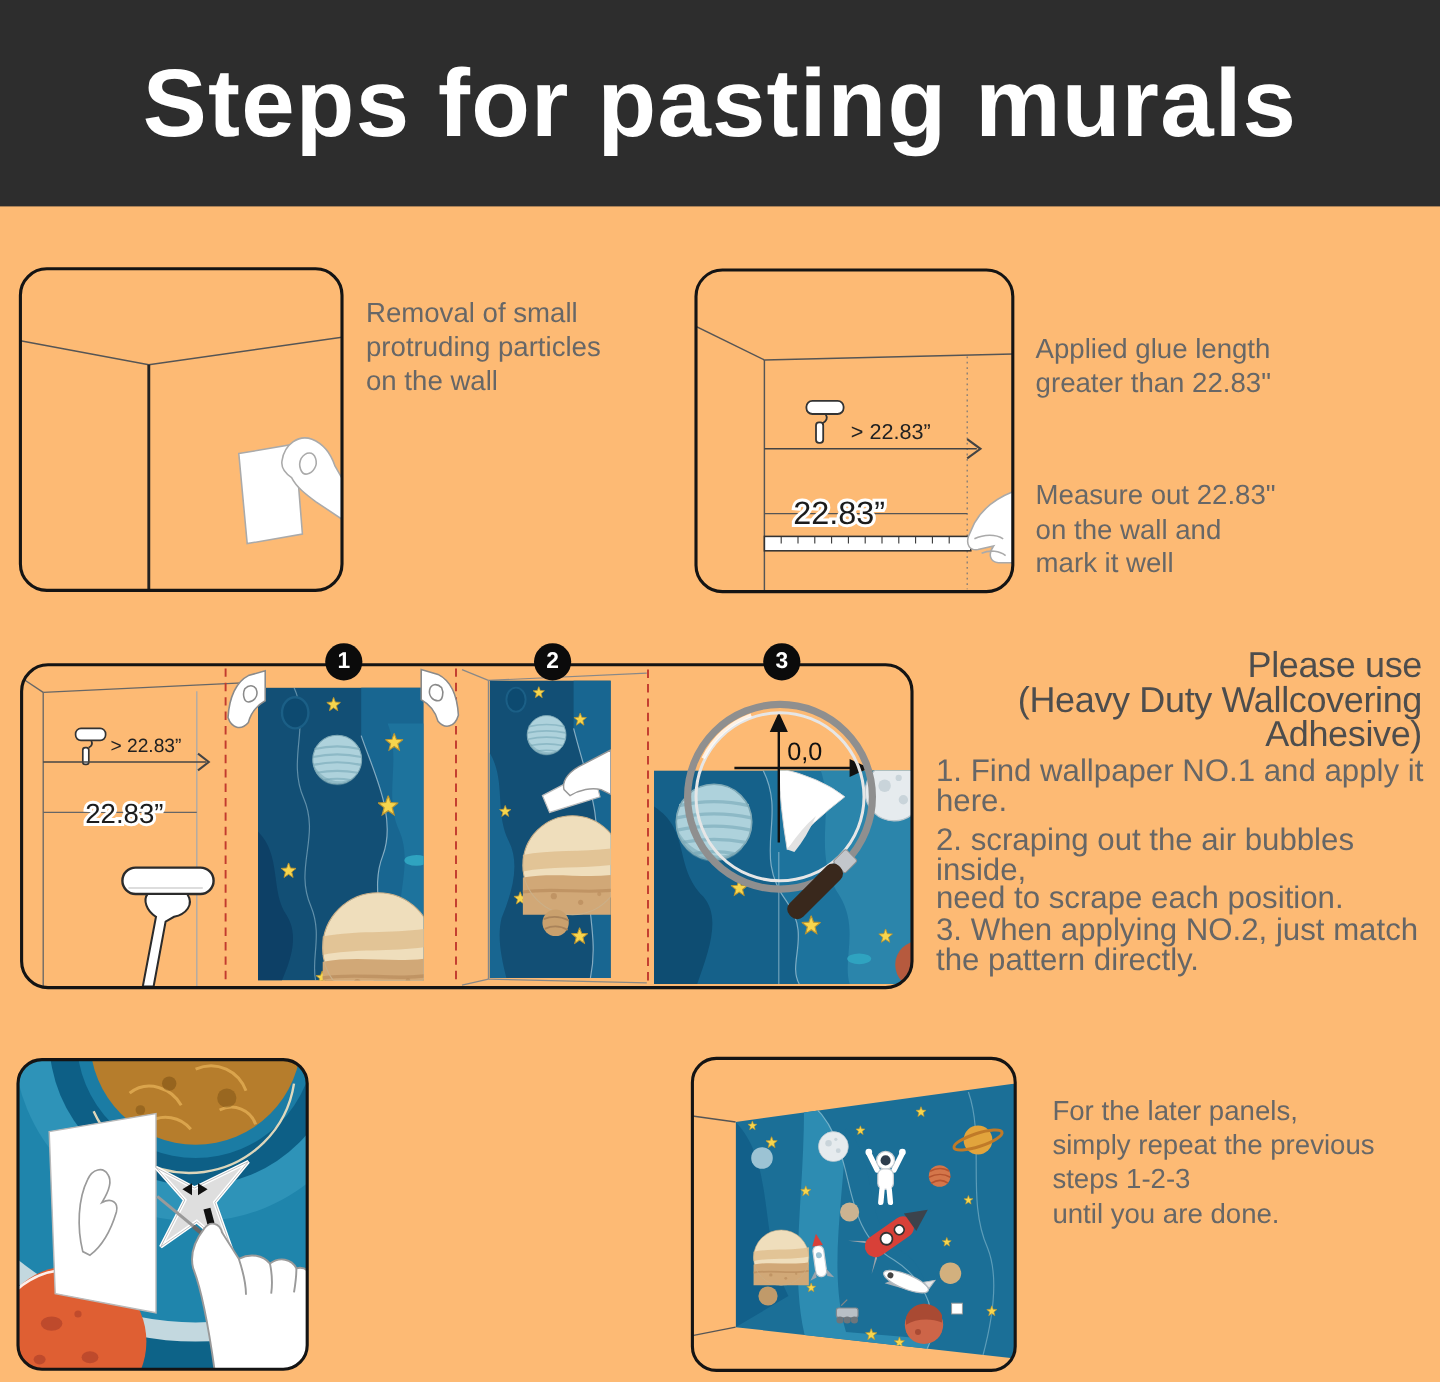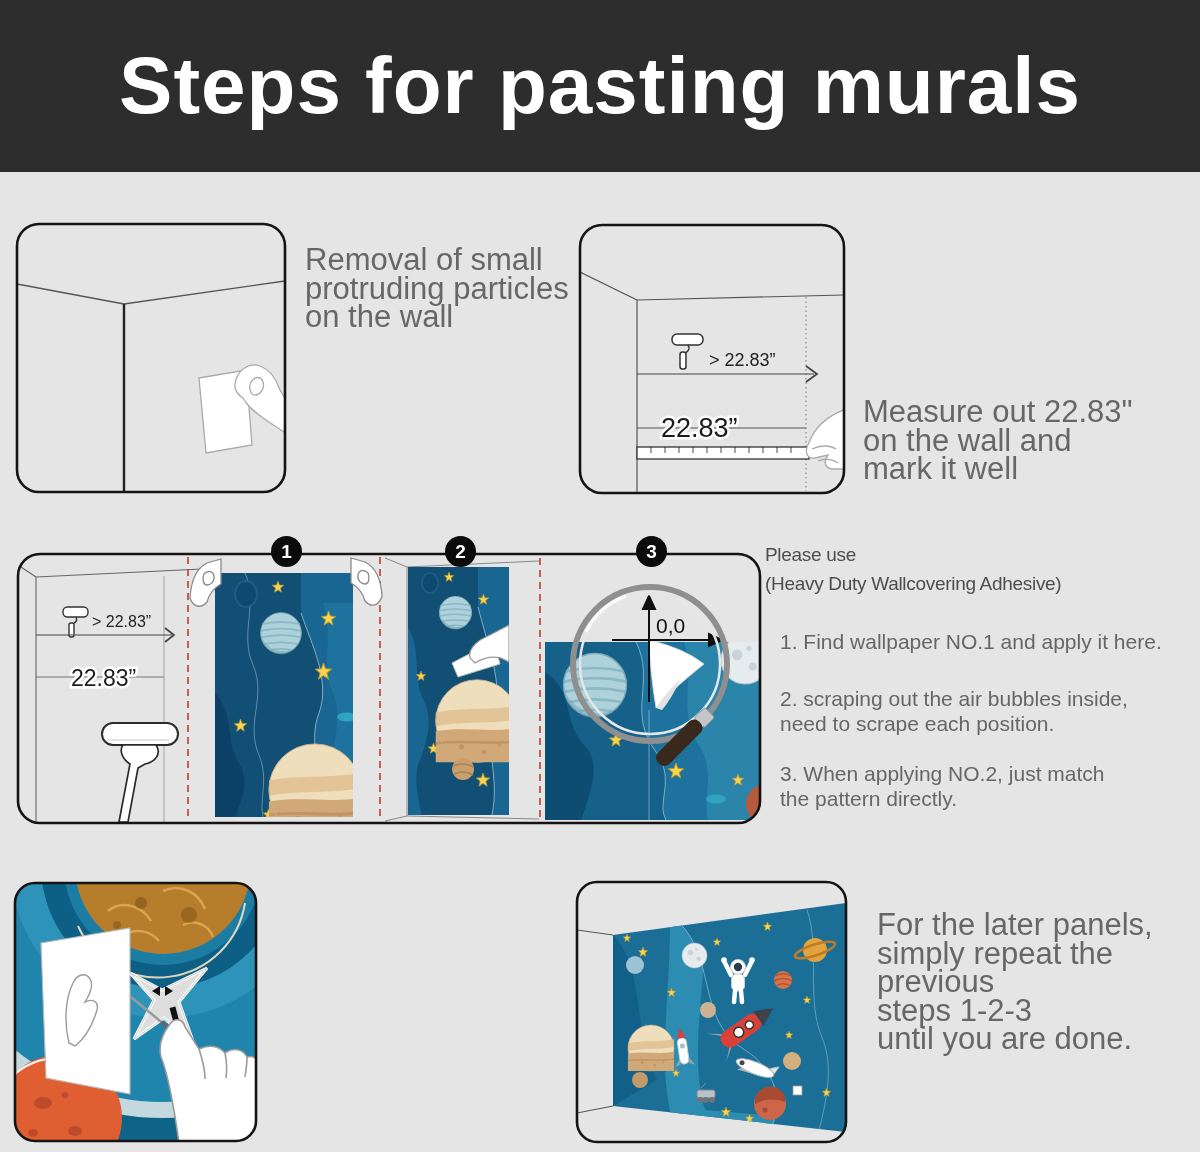--- a/index.html
+++ b/index.html
@@ -1,24 +1,24 @@
 <!DOCTYPE html>
 <html><head>
 <meta charset="utf-8">
 <style>
   html,body{margin:0;padding:0;background:#fff;}
-  .page{position:relative;width:1200px;height:1152px;background:#e5e5e5;overflow:hidden;
+  .page{position:relative;width:1200px;height:1152px;background:#fdba74;overflow:hidden;
         font-family:"Liberation Sans",sans-serif;}
   .banner{position:absolute;left:0;top:0;width:1200px;height:172px;background:#2d2d2d;
           display:flex;align-items:center;justify-content:center;}
   .banner h1{margin:0;color:#ffffff;font-size:80px;font-weight:bold;letter-spacing:1px;}
-  .cap{position:absolute;color:#676767;font-size:31px;line-height:28.5px;white-space:pre-line;}
-  .heading{position:absolute;left:765px;top:540px;width:420px;text-align:left;color:#4d4d4d;
-           font-size:19px;line-height:29px;letter-spacing:-0.3px;white-space:pre-line;}
-  .item{position:absolute;left:780px;width:410px;color:#666;font-size:21px;line-height:24.5px;
+  .cap{position:absolute;color:#676767;font-size:23px;line-height:28.5px;white-space:pre-line;}
+  .heading{position:absolute;left:765px;top:540px;width:420px;text-align:right;color:#4d4d4d;
+           font-size:30px;line-height:29px;letter-spacing:-0.3px;white-space:pre-line;}
+  .item{position:absolute;left:780px;width:410px;color:#666;font-size:26px;line-height:24.5px;
         white-space:pre-line;}
   .badge{position:absolute;width:31px;height:31px;border-radius:50%;background:#0b0b0b;color:#fff;
          display:flex;align-items:center;justify-content:center;font-size:19px;font-weight:bold;z-index:5;}
   svg{position:absolute;}
   svg text{font-family:"Liberation Sans",sans-serif;}
   .halo{paint-order:stroke;stroke:#ffffff;stroke-width:5px;}
 </style>
 </head>
 <body>
 
@@ -116,20 +116,22 @@
         </g>
       </g>
       <g fill="#fff" stroke="#aaa" stroke-width="1.3">
         <path d="M268,186 C252,192 240,202 234,213 L229,224 C227,231 230,236 237,235 L250,232 C245,239 247,245 254,246 L266,246 L268,252 Z"></path>
         <path d="M234,226 C242,222 252,222 258,226" fill="none"></path>
         <path d="M240,238 C247,235 255,236 260,240" fill="none"></path>
       </g>
     </g>
     <rect x="2" y="2" width="264" height="268" rx="22" fill="none" stroke="#141414" stroke-width="2.6"></rect>
   </svg>
+  <div class="cap" style="left:863px;top:276px">Applied glue length
+greater than 22.83"</div>
   <div class="cap" style="left:863px;top:398px">Measure out 22.83"
 on the wall and
 mark it well</div>
 
   <div class="badge" style="left:271px;top:536px">
       <span>1</span>
     </div>
   <div class="badge" style="left:445px;top:536px">
       <span>2</span>
     </div>

